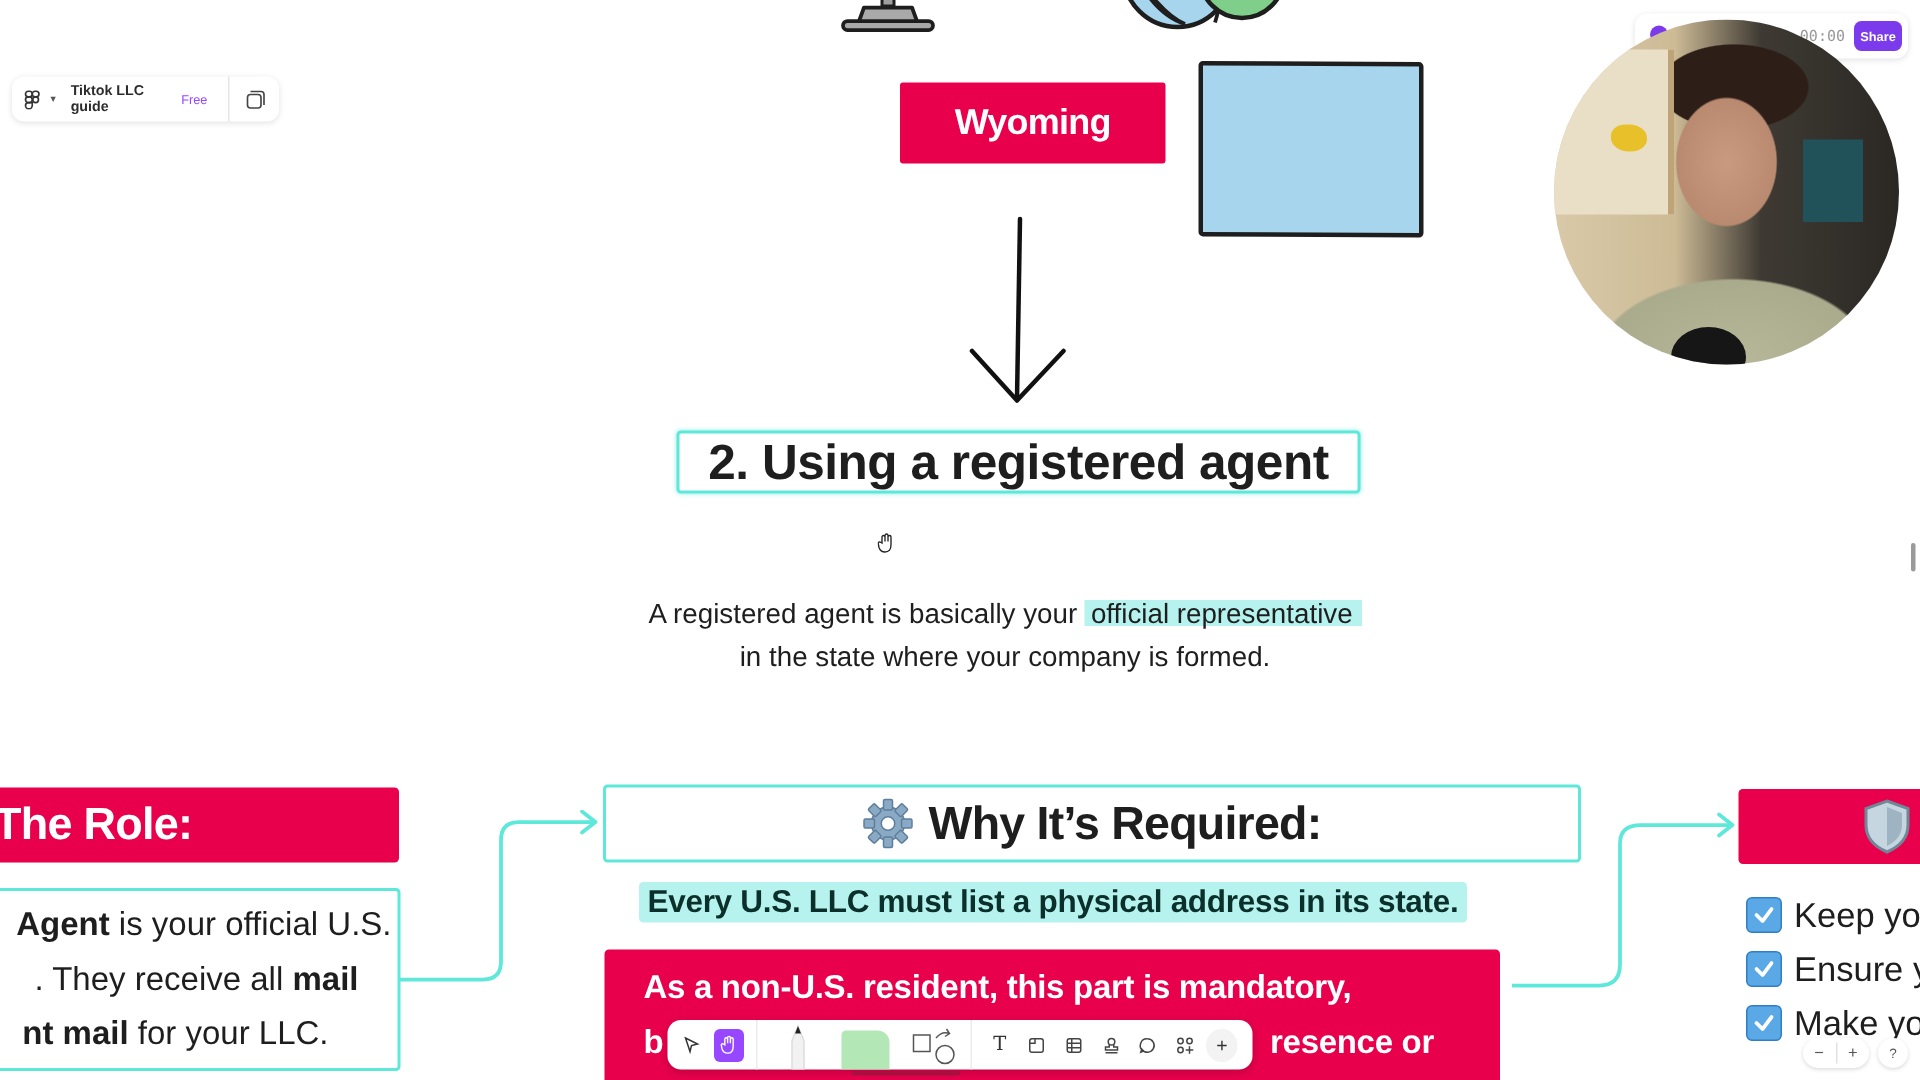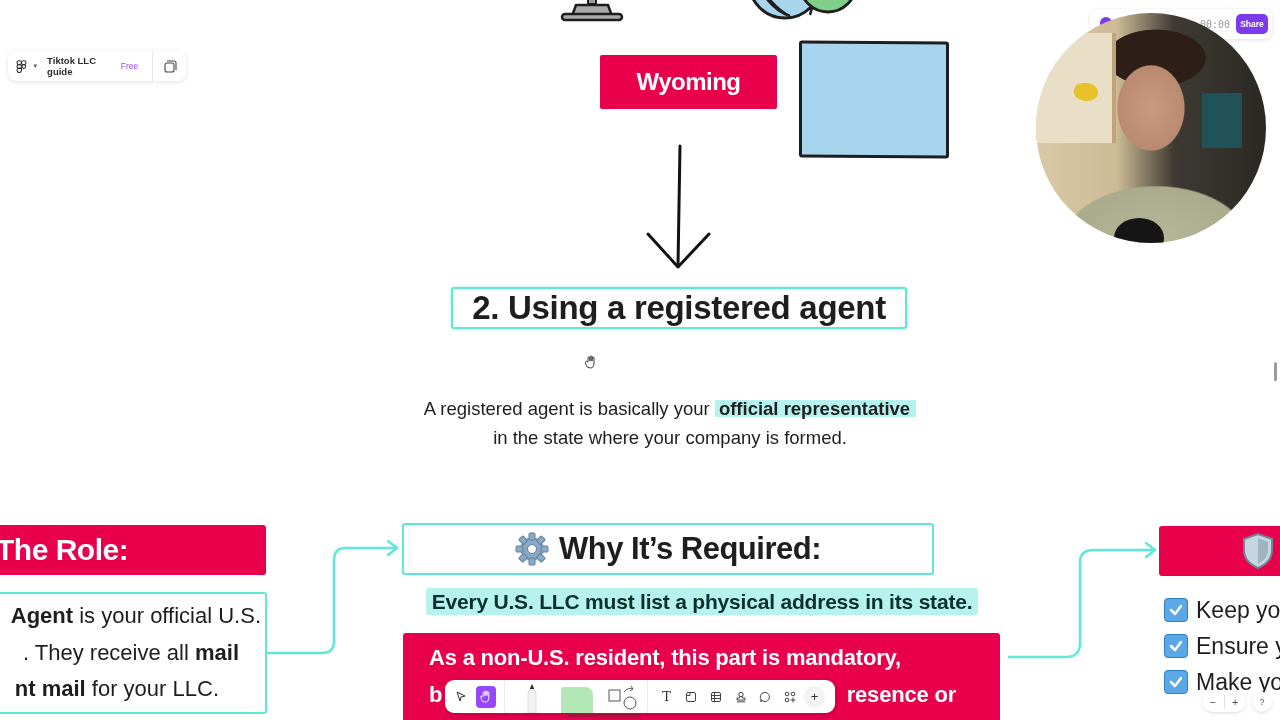--- a/index.html
+++ b/index.html
@@ -80,21 +80,21 @@
   }
 
   .hand-cursor { position:absolute; left: 585px; top: 355px; width: 12px; height: 14px; }
 
   
   .intro {
     position: absolute; left: 380px; top: 394px; width: 580px; text-align: center;
     font-size: 18.5px; line-height: 29px; color: #1e1e1e;
   }
   .hl {
-    font-weight: bold; background: linear-gradient(180deg, transparent 8%, #b6f3ee 8%, #b6f3ee 92%, transparent 92%);
+    font-weight: normal; background: linear-gradient(180deg, transparent 8%, #b6f3ee 8%, #b6f3ee 92%, transparent 92%);
     padding: 0 6px 0 4px; border-radius: 2px;
   }
 
   
   .role-header {
     position: absolute; left: -20px; top: 525px; width: 286px; height: 50px;
     background: #e8004d; border-radius: 3px; color:#fff;
     font-size: 30px; font-weight: bold; display:flex; align-items:center; padding-left: 16px; letter-spacing: -0.5px;
   }
   .role-body {
@@ -104,21 +104,21 @@
     white-space: nowrap; overflow: hidden;
   }
   .role-body .line { display:block; }
   .role-body b { font-weight: bold; }
 
   
   .connector { position:absolute; }
 
   
   .why-header {
-    position: absolute; left: 402px; top: 523px; width: 532px; height: 52px;
+    position: absolute; left: 402px; top: 523px; width: 652px; height: 52px;
     border: 2.5px solid #5ee8da; border-radius: 3px; background:#fff;
     display:flex; align-items:center; justify-content:center; gap: 10px;
     font-size: 31px; font-weight: bold; color: #1e1e1e; letter-spacing: -0.5px;
   }
   .why-header .gear { width: 34px; height: 34px; }
 
   .physical {
     position: absolute; left: 394px; top: 590px; width: 616px; height: 32px;
     text-align: center; font-size: 21px; font-weight: bold; color: #0b2f2a;
   }

